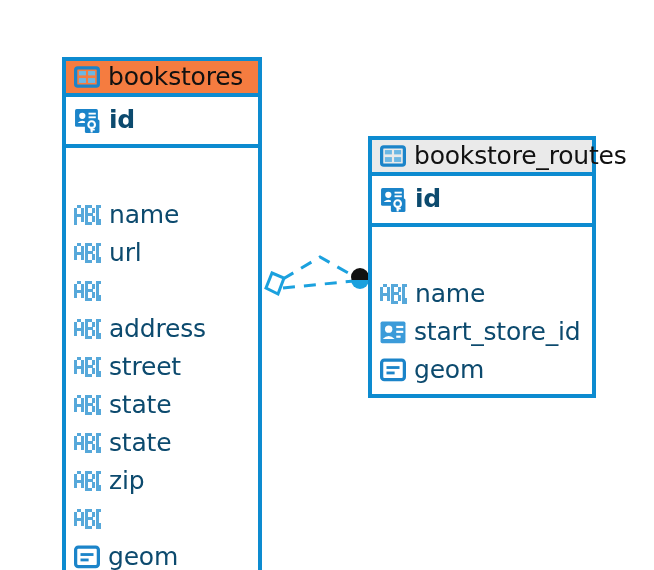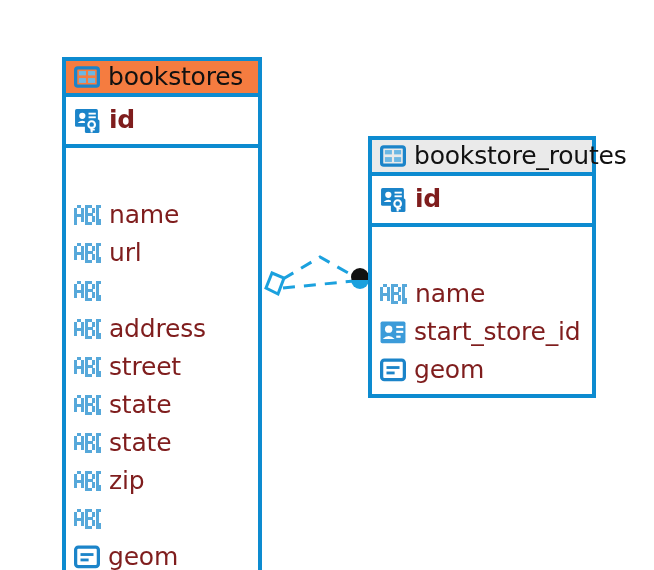--- a/index.html
+++ b/index.html
@@ -63,21 +63,21 @@
 
   .field-row {
     display: flex;
     align-items: center;
     height: 38px;
   }
   .field-row.pk-row { height: 42px; }
 
   .field-label {
     font-size: 25px;
-    color: #7f1d1d;
+    color: #0c4a6e;
     line-height: 1.05;
     white-space: nowrap;
     letter-spacing: -0.2px;
   }
   .field-label.is-key { font-weight: bold; }
 
   
   .ico {
     flex: 0 0 auto;
     display: inline-flex;

